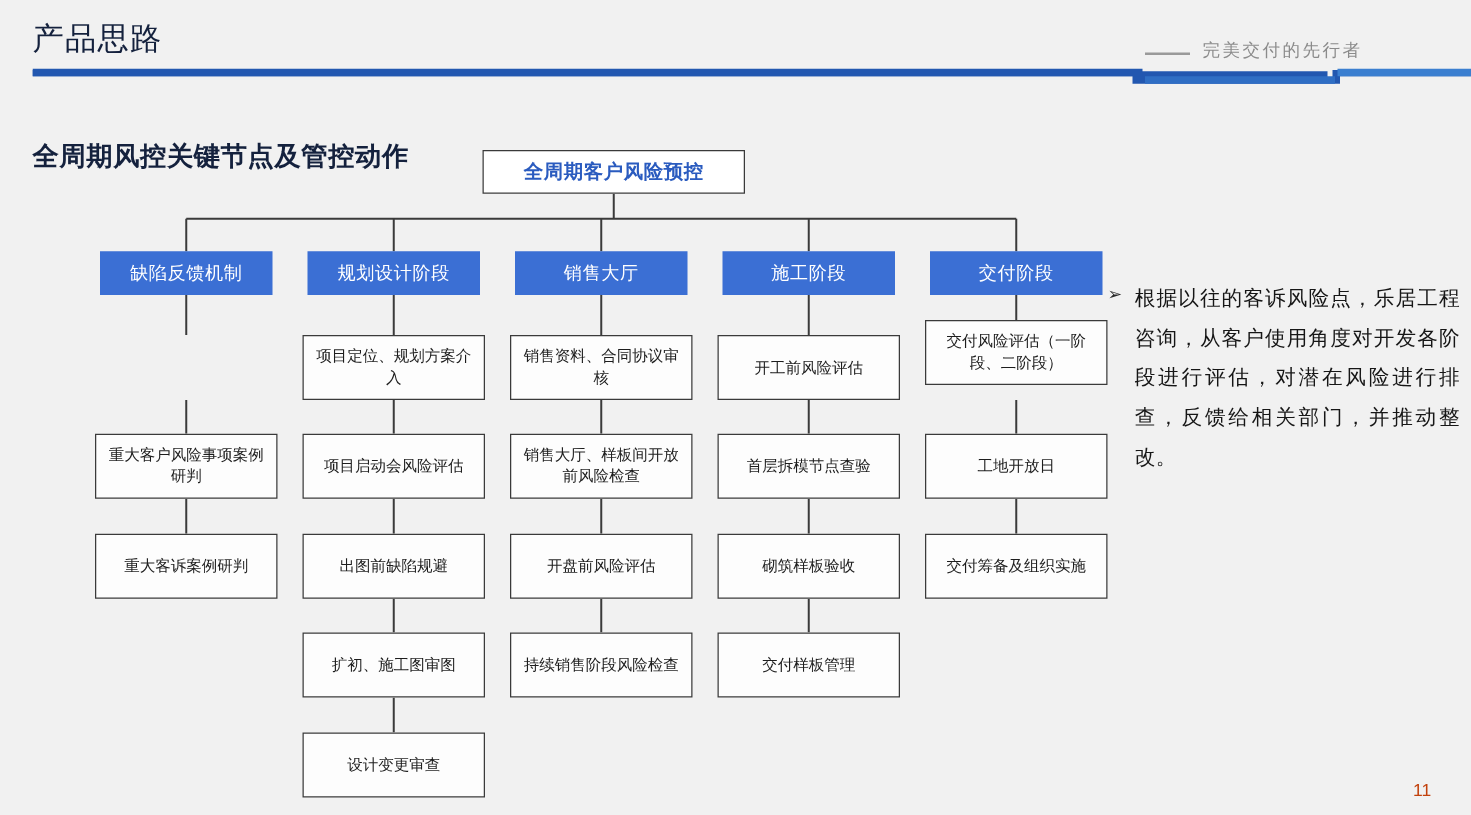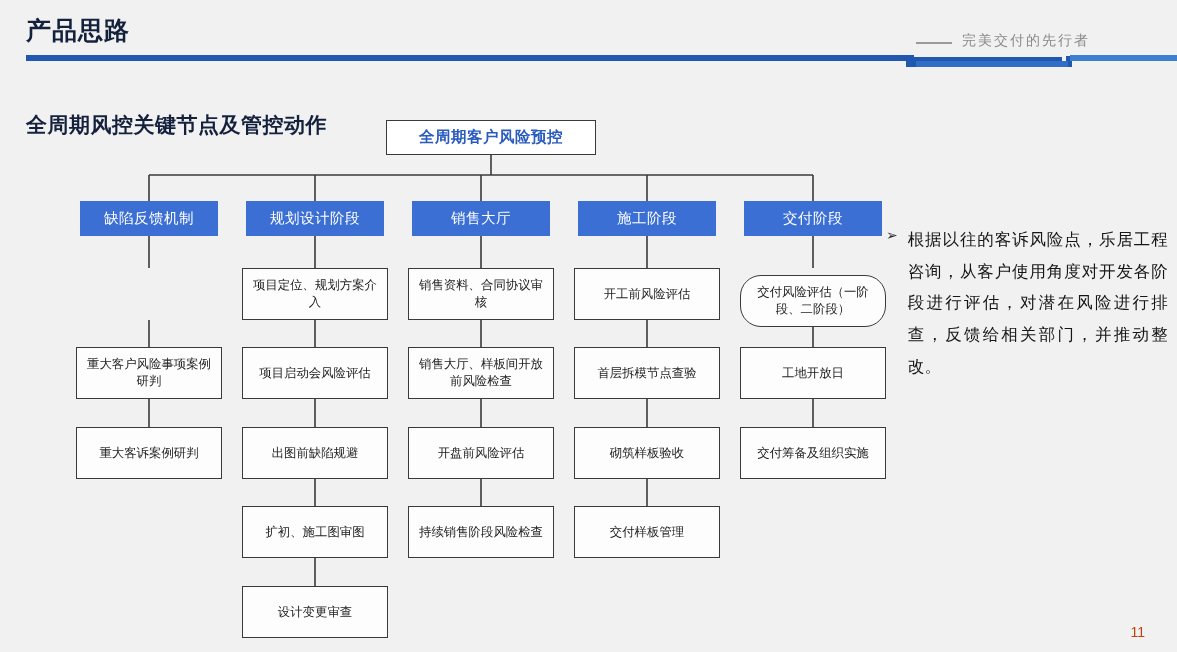--- a/index.html
+++ b/index.html
@@ -11,21 +11,21 @@
   }
   #slide {
     position: relative;
     width: 1177px; height: 652px;
     background: #f1f1f1;
   }
 
   
   .slide-title {
     position: absolute; left: 26px; top: 14px;
-    font-size: 25px; font-weight: bold; color: #14213d;
+    font-size: 25px; font-weight: normal; color: #14213d;
     letter-spacing: 1px;
   }
   .tagline-dash {
     position: absolute; left: 916px; top: 42px;
     width: 36px; height: 2px; background: #9a9a9a;
   }
   .tagline-text {
     position: absolute; left: 962px; top: 32px;
     font-size: 14px; color: #8b8b8b; letter-spacing: 2px;
   }
@@ -177,21 +177,21 @@
     <div class="node" style="left:408px;top:268px;">销售资料、合同协议审核</div>
     <div class="node" style="left:408px;top:347px;">销售大厅、样板间开放前风险检查</div>
     <div class="node" style="left:408px;top:427px;">开盘前风险评估</div>
     <div class="node" style="left:408px;top:506px;">持续销售阶段风险检查</div>
 
     <div class="node" style="left:574px;top:268px;">开工前风险评估</div>
     <div class="node" style="left:574px;top:347px;">首层拆模节点查验</div>
     <div class="node" style="left:574px;top:427px;">砌筑样板验收</div>
     <div class="node" style="left:574px;top:506px;">交付样板管理</div>
 
-    <div class="node" style="left:740px;top:275px;border-radius:21px;">交付风险评估（一阶段、二阶段）</div>
+    <div class="node" style="left:740px;top:256px;">交付风险评估（一阶段、二阶段）</div>
     <div class="node" style="left:740px;top:347px;">工地开放日</div>
     <div class="node" style="left:740px;top:427px;">交付筹备及组织实施</div>
 
   </div>
 
   <div class="note">
     <span class="note-bullet">➢</span>
     <span class="note-text">根据以往的客诉风险点，乐居工程咨询，从客户使用角度对开发各阶段进行评估，对潜在风险进行排查，反馈给相关部门，并推动整改。</span>
   </div>
 

